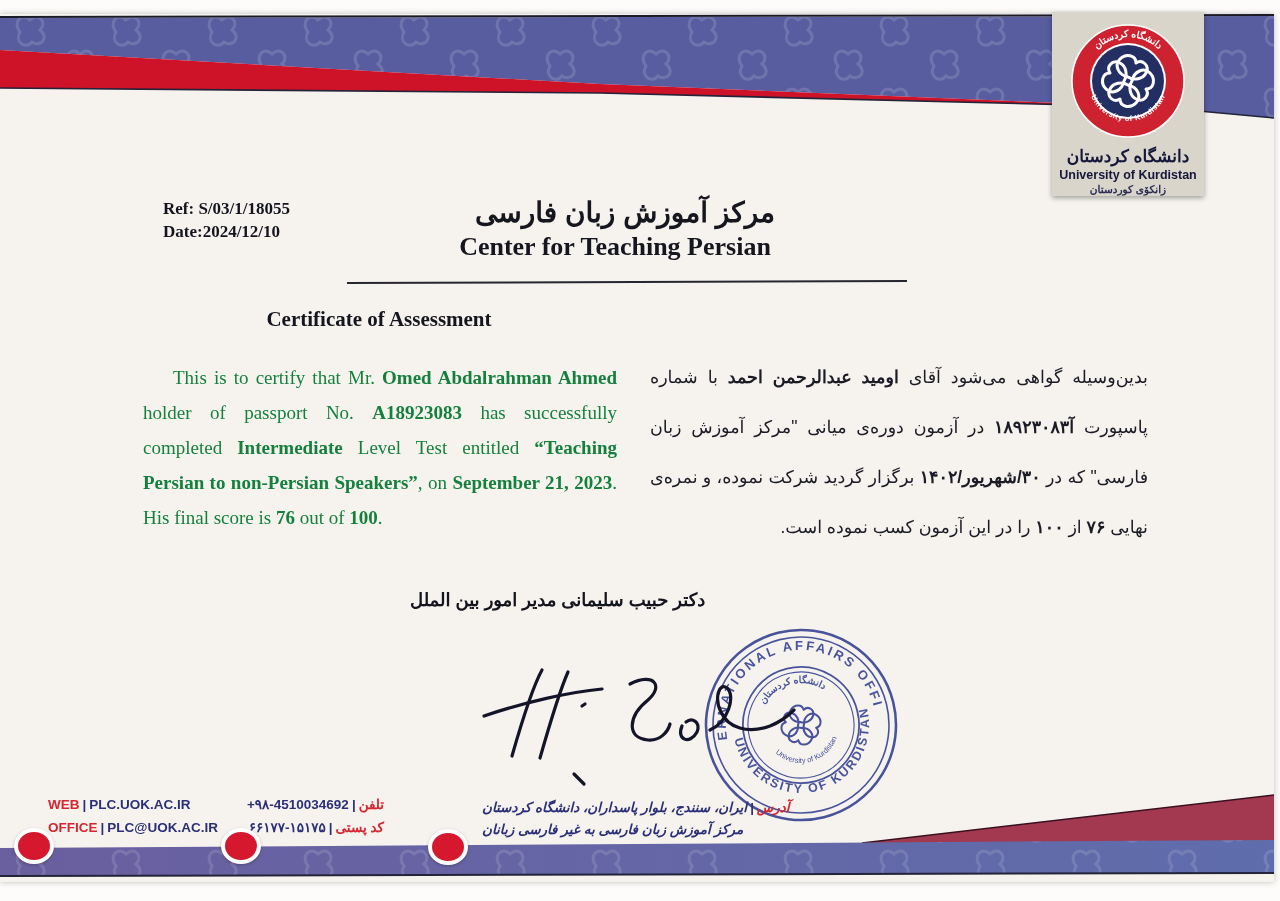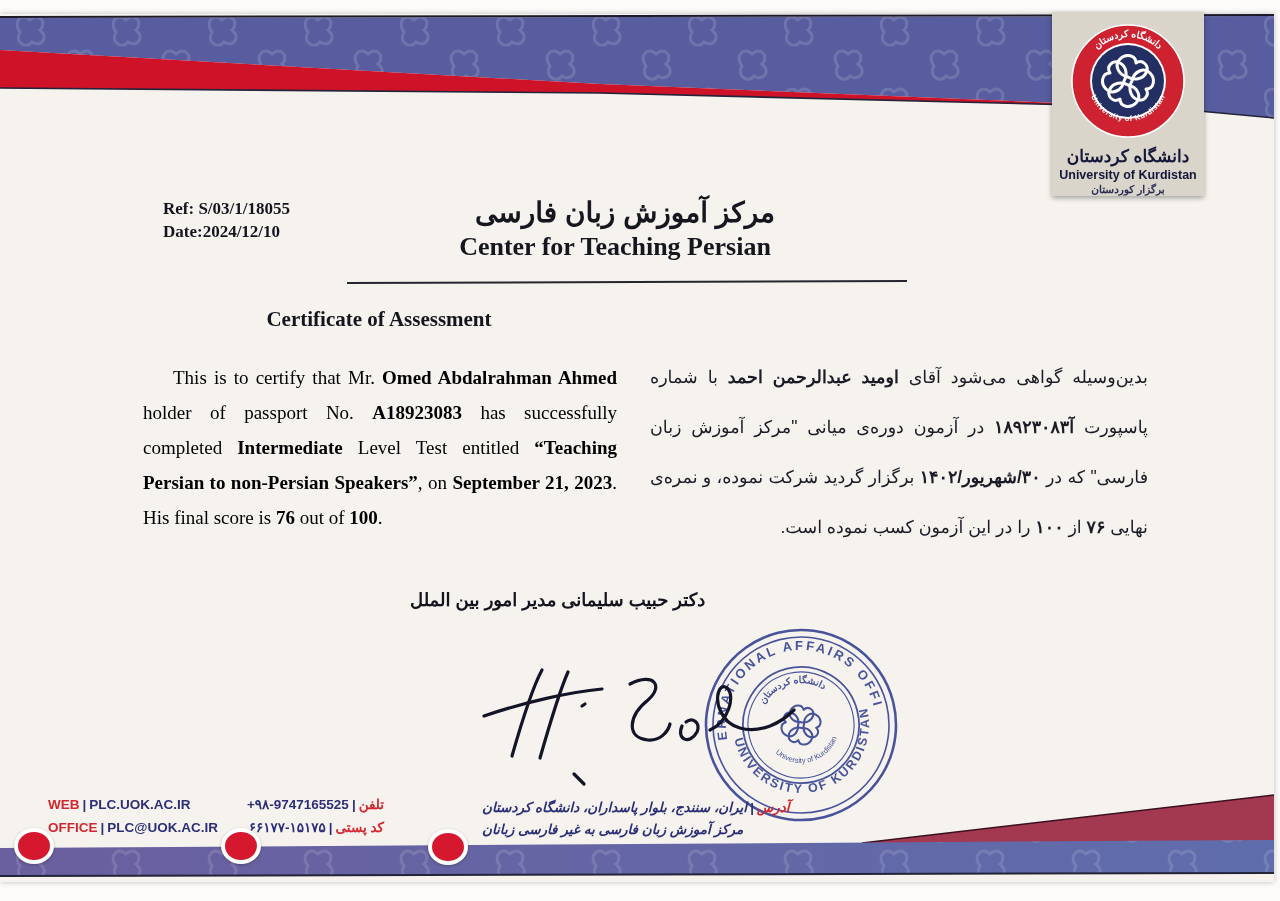--- a/index.html
+++ b/index.html
@@ -23,21 +23,21 @@
   .title-fa{left:430px;top:182px;width:390px;text-align:center;font-weight:bold;font-size:28px;color:#16161f;}
   .title-en{left:400px;top:218px;width:430px;text-align:center;font-family:"Liberation Serif",serif;
             font-weight:bold;font-size:26px;color:#16161f;}
   .divider{left:347px;top:267px;width:560px;height:2px;background:#26262e;transform:rotate(-0.2deg);}
   
   .head-en{left:143px;top:293px;width:472px;text-align:center;font-family:"Liberation Serif",serif;
            font-weight:bold;font-size:21px;color:#15151e;}
   .head-fa{left:652px;top:290px;width:470px;text-align:center;font-weight:bold;font-size:20px;color:#15151e;direction:rtl;}
   
   .par-en{left:143px;top:346px;width:474px;font-family:"Liberation Serif",serif;font-size:19px;
-          line-height:35px;color:#000000;text-align:justify;text-align-last:left;text-indent:30px;}
+          line-height:35px;color:#15803d;text-align:justify;text-align-last:left;text-indent:30px;}
   .par-fa{left:650px;top:338px;width:498px;direction:rtl;font-size:17.5px;line-height:50px;color:#1b1b26;
           text-align:justify;text-align-last:right;}
   .par-fa b,.par-en b{font-weight:bold;}
   
   .director{left:410px;top:575px;width:480px;text-align:left;color:#14141e;}
   .director .fa{font-weight:bold;font-size:18px;direction:rtl;}
   .director .en{font-family:"Liberation Serif",serif;font-weight:bold;font-size:20px;margin-top:3px;}
   
   #stamp{left:690px;top:600px;width:222px;height:222px;transform:rotate(-14deg);opacity:.88;mix-blend-mode:multiply;}
   #signature{left:470px;top:630px;width:340px;height:160px;}
@@ -95,21 +95,21 @@
         </text>
         <g transform="translate(59,59)" fill="none" stroke="#ffffff" stroke-width="3" stroke-linejoin="round">
           <path id="petal1" d="M0 -4 C -10 -6 -14 -16 -8 -22 C -2 -28 8 -26 8 -18 C 14 -22 22 -16 18 -8 C 15 -2 6 0 0 -4 Z"></path>
           <use href="#petal1" transform="rotate(90)"></use>
           <use href="#petal1" transform="rotate(180)"></use>
           <use href="#petal1" transform="rotate(270)"></use>
         </g>
       </svg>
       <div class="uname-fa">دانشگاه کردستان</div>
       <div class="uname-en">University of Kurdistan</div>
-      <div class="uname-ku">برگزار کوردستان</div>
+      <div class="uname-ku">زانکۆی کوردستان</div>
     </div>
 
     <div class="abs ref-block">
       <div>Ref: S/03/1/18055</div>
       <div>Date:2024/12/10</div>
     </div>
 
     <div class="abs title-fa">مرکز آموزش زبان فارسی</div>
     <div class="abs title-en">Center for Teaching Persian</div>
     <div class="abs divider"></div>
@@ -170,21 +170,21 @@
         <path d="M104 130 L 114 140"></path>
       </g>
     </svg>
 
     <div class="abs foot f-web">
       <div><span class="lbl">WEB</span><span class="sep">|</span><span>PLC.UOK.AC.IR</span></div>
       <div><span class="lbl">OFFICE</span><span class="sep">|</span><span>PLC@UOK.AC.IR</span></div>
     </div>
 
     <div class="abs foot f-phone">
-      <div><span class="lbl">تلفن</span><span class="sep">|</span><span class="num">+۹۸-9747165525</span></div>
+      <div><span class="lbl">تلفن</span><span class="sep">|</span><span class="num">+۹۸-4510034692</span></div>
       <div><span class="lbl">کد پستی</span><span class="sep">|</span><span class="num">۶۶۱۷۷-۱۵۱۷۵</span></div>
     </div>
 
     <div class="abs foot f-addr">
       <div><span class="lbl">آدرس</span><span class="sep">|</span><span>ایران، سنندج، بلوار پاسداران، دانشگاه کردستان</span></div>
       <div>مرکز آموزش زبان فارسی به غیر فارسی زبانان</div>
     </div>
 
     <div class="abs dot" style="left:14px;top:814px;"></div>
     <div class="abs dot" style="left:221px;top:814px;"></div>

